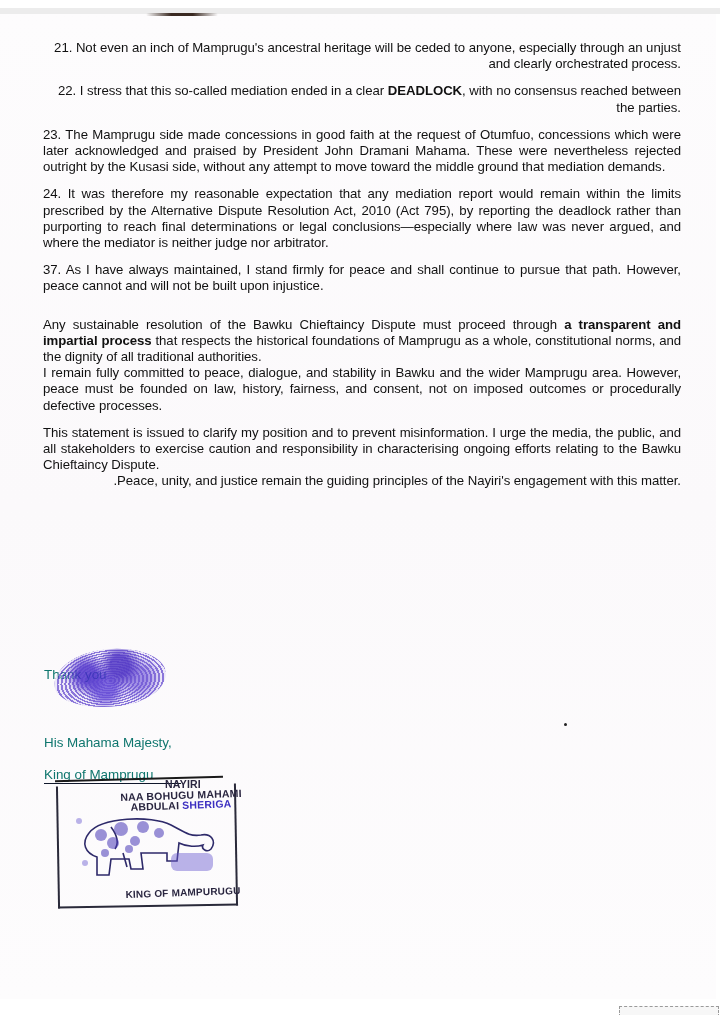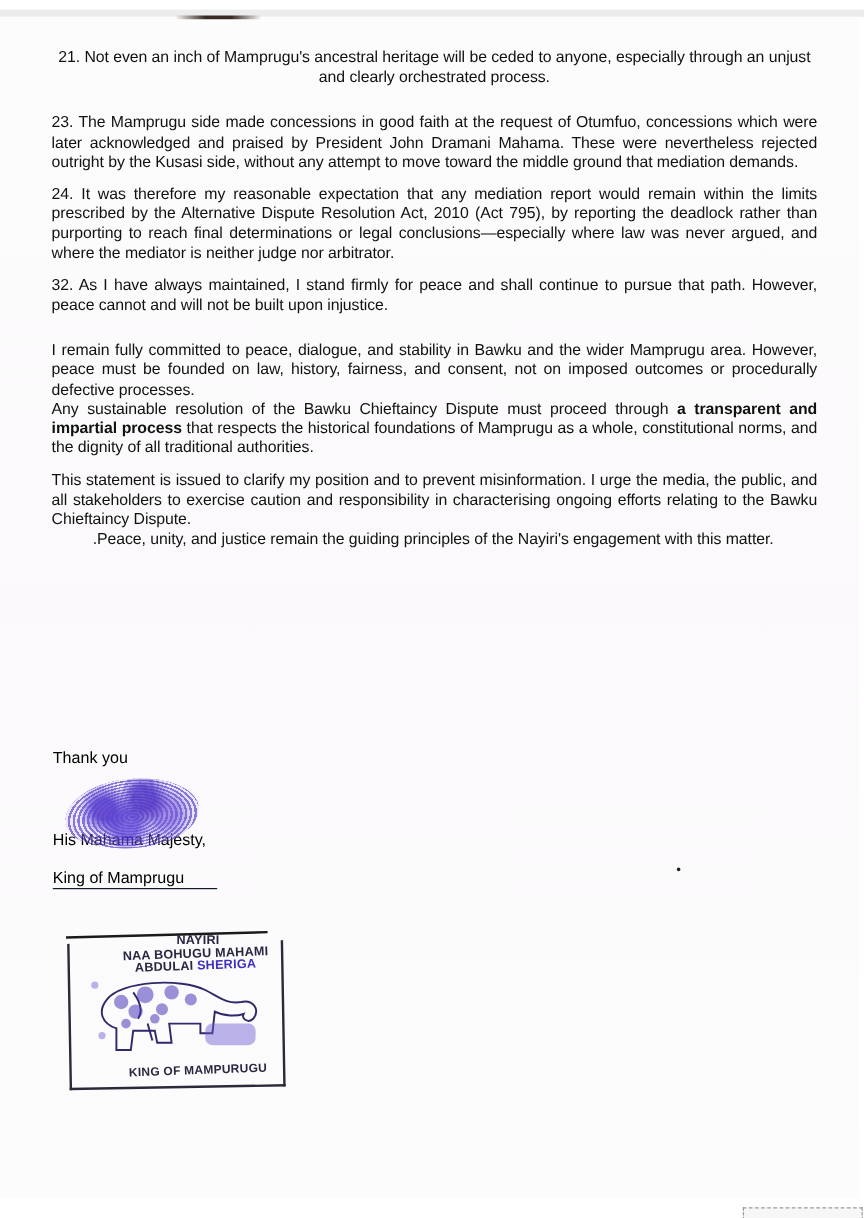--- a/index.html
+++ b/index.html
@@ -24,41 +24,41 @@
     background:linear-gradient(180deg,#fdfcfd 0%, #fbf9fb 50%, #fdfcfd 100%);
   }
   .content {
     position:absolute; left:43px; top:40px; width:638px;
     color:#111;
     font-size:13.2px;
     line-height:16.2px;
     letter-spacing:-0.05px;
   }
   .para { margin:0; text-align:justify; }
-  .para.left { text-align:center; }
+  .para.left { text-align:right; }
   .gap { height:11px; }
   b { font-weight:bold; }
   .sig-block {
-    position:absolute; left:44px; top:624px; width:400px;
-    color:#000000; font-size:13.4px; line-height:16px;
+    position:absolute; left:44px; top:667px; width:400px;
+    color:#0f766e; font-size:13.4px; line-height:16px;
   }
   .thumbprint {
     position:absolute; left:54px; top:649px; width:112px; height:58px;
     border-radius:48% 52% 45% 55% / 55% 50% 50% 45%;
     background:
       radial-gradient(circle at 30% 40%, rgba(70,40,200,0.9) 0 10%, transparent 25%),
       radial-gradient(circle at 60% 30%, rgba(60,30,190,0.85) 0 12%, transparent 28%),
       radial-gradient(circle at 45% 65%, rgba(80,50,210,0.8) 0 14%, transparent 30%),
       radial-gradient(circle at 75% 55%, rgba(90,60,210,0.6) 0 10%, transparent 26%),
       repeating-radial-gradient(ellipse at 50% 55%, rgba(80,50,200,0.75) 0 2px, rgba(200,190,240,0.35) 2px 4px);
     opacity:0.88;
     transform:rotate(-6deg);
   }
   .stamp {
-    position:absolute; left:57px; top:777px; width:208px; height:130px;
+    position:absolute; left:57px; top:777px; width:208px; height:130px;padding-left:36px;
   }
   .stamp .frame {
     position:absolute; left:0; top:8px; width:176px; height:120px;
     border-left:2px solid #2a2a3a; border-right:2px solid #2a2a3a;
     border-bottom:2px solid #2a2a3a;
     transform:rotate(-1deg);
   }
   .stamp .topline {
     position:absolute; left:-2px; top:1px; width:168px; height:2px;
     background:#1a1a1a; transform:rotate(-1.5deg);
@@ -86,30 +86,31 @@
 
 <div class="topbar"></div>
 <div class="topstrip"></div>
 
 <div class="page"></div>
 <div class="topmark"></div>
 
 <div class="content">
   <p class="para left">21. Not even an inch of Mamprugu's ancestral heritage will be ceded to anyone, especially through an unjust and clearly orchestrated process.</p>
   <div class="gap"></div>
+  <p class="para left"><span>22. I stress that this so-called mediation ended in a clear </span><b>DEADLOCK</b><span>, with no consensus reached between the parties.</span></p>
   <div class="gap"></div>
   <p class="para">23. The Mamprugu side made concessions in good faith at the request of Otumfuo, concessions which were later acknowledged and praised by President John Dramani Mahama. These were nevertheless rejected outright by the Kusasi side, without any attempt to move toward the middle ground that mediation demands.</p>
   <div class="gap"></div>
   <p class="para">24. It was therefore my reasonable expectation that any mediation report would remain within the limits prescribed by the Alternative Dispute Resolution Act, 2010 (Act 795), by reporting the deadlock rather than purporting to reach final determinations or legal conclusions—especially where law was never argued, and where the mediator is neither judge nor arbitrator.</p>
   <div class="gap"></div>
-  <p class="para">32. As I have always maintained, I stand firmly for peace and shall continue to pursue that path. However, peace cannot and will not be built upon injustice.</p>
+  <p class="para">37. As I have always maintained, I stand firmly for peace and shall continue to pursue that path. However, peace cannot and will not be built upon injustice.</p>
   <div class="gap"></div>
   <div class="gap"></div>
+  <p class="para"><span>Any sustainable resolution of the Bawku Chieftaincy Dispute must proceed through </span><b>a transparent and impartial process</b><span> that respects the historical foundations of Mamprugu as a whole, constitutional norms, and the dignity of all traditional authorities.</span></p>
   <p class="para">I remain fully committed to peace, dialogue, and stability in Bawku and the wider Mamprugu area. However, peace must be founded on law, history, fairness, and consent, not on imposed outcomes or procedurally defective processes.</p>
-  <p class="para"><span>Any sustainable resolution of the Bawku Chieftaincy Dispute must proceed through </span><b>a transparent and impartial process</b><span> that respects the historical foundations of Mamprugu as a whole, constitutional norms, and the dignity of all traditional authorities.</span></p>
   <div class="gap"></div>
   <p class="para">This statement is issued to clarify my position and to prevent misinformation. I urge the media, the public, and all stakeholders to exercise caution and responsibility in characterising ongoing efforts relating to the Bawku Chieftaincy Dispute.</p>
   <p class="para left" style="margin-left:-2px">.Peace, unity, and justice remain the guiding principles of the Nayiri's engagement with this matter.</p>
   <div class="gap"></div>
 </div>
 
 <div class="sig-block">
   <div>Thank you</div>
   <div style="height:52px"></div>
   <div>His Mahama Majesty,</div>

